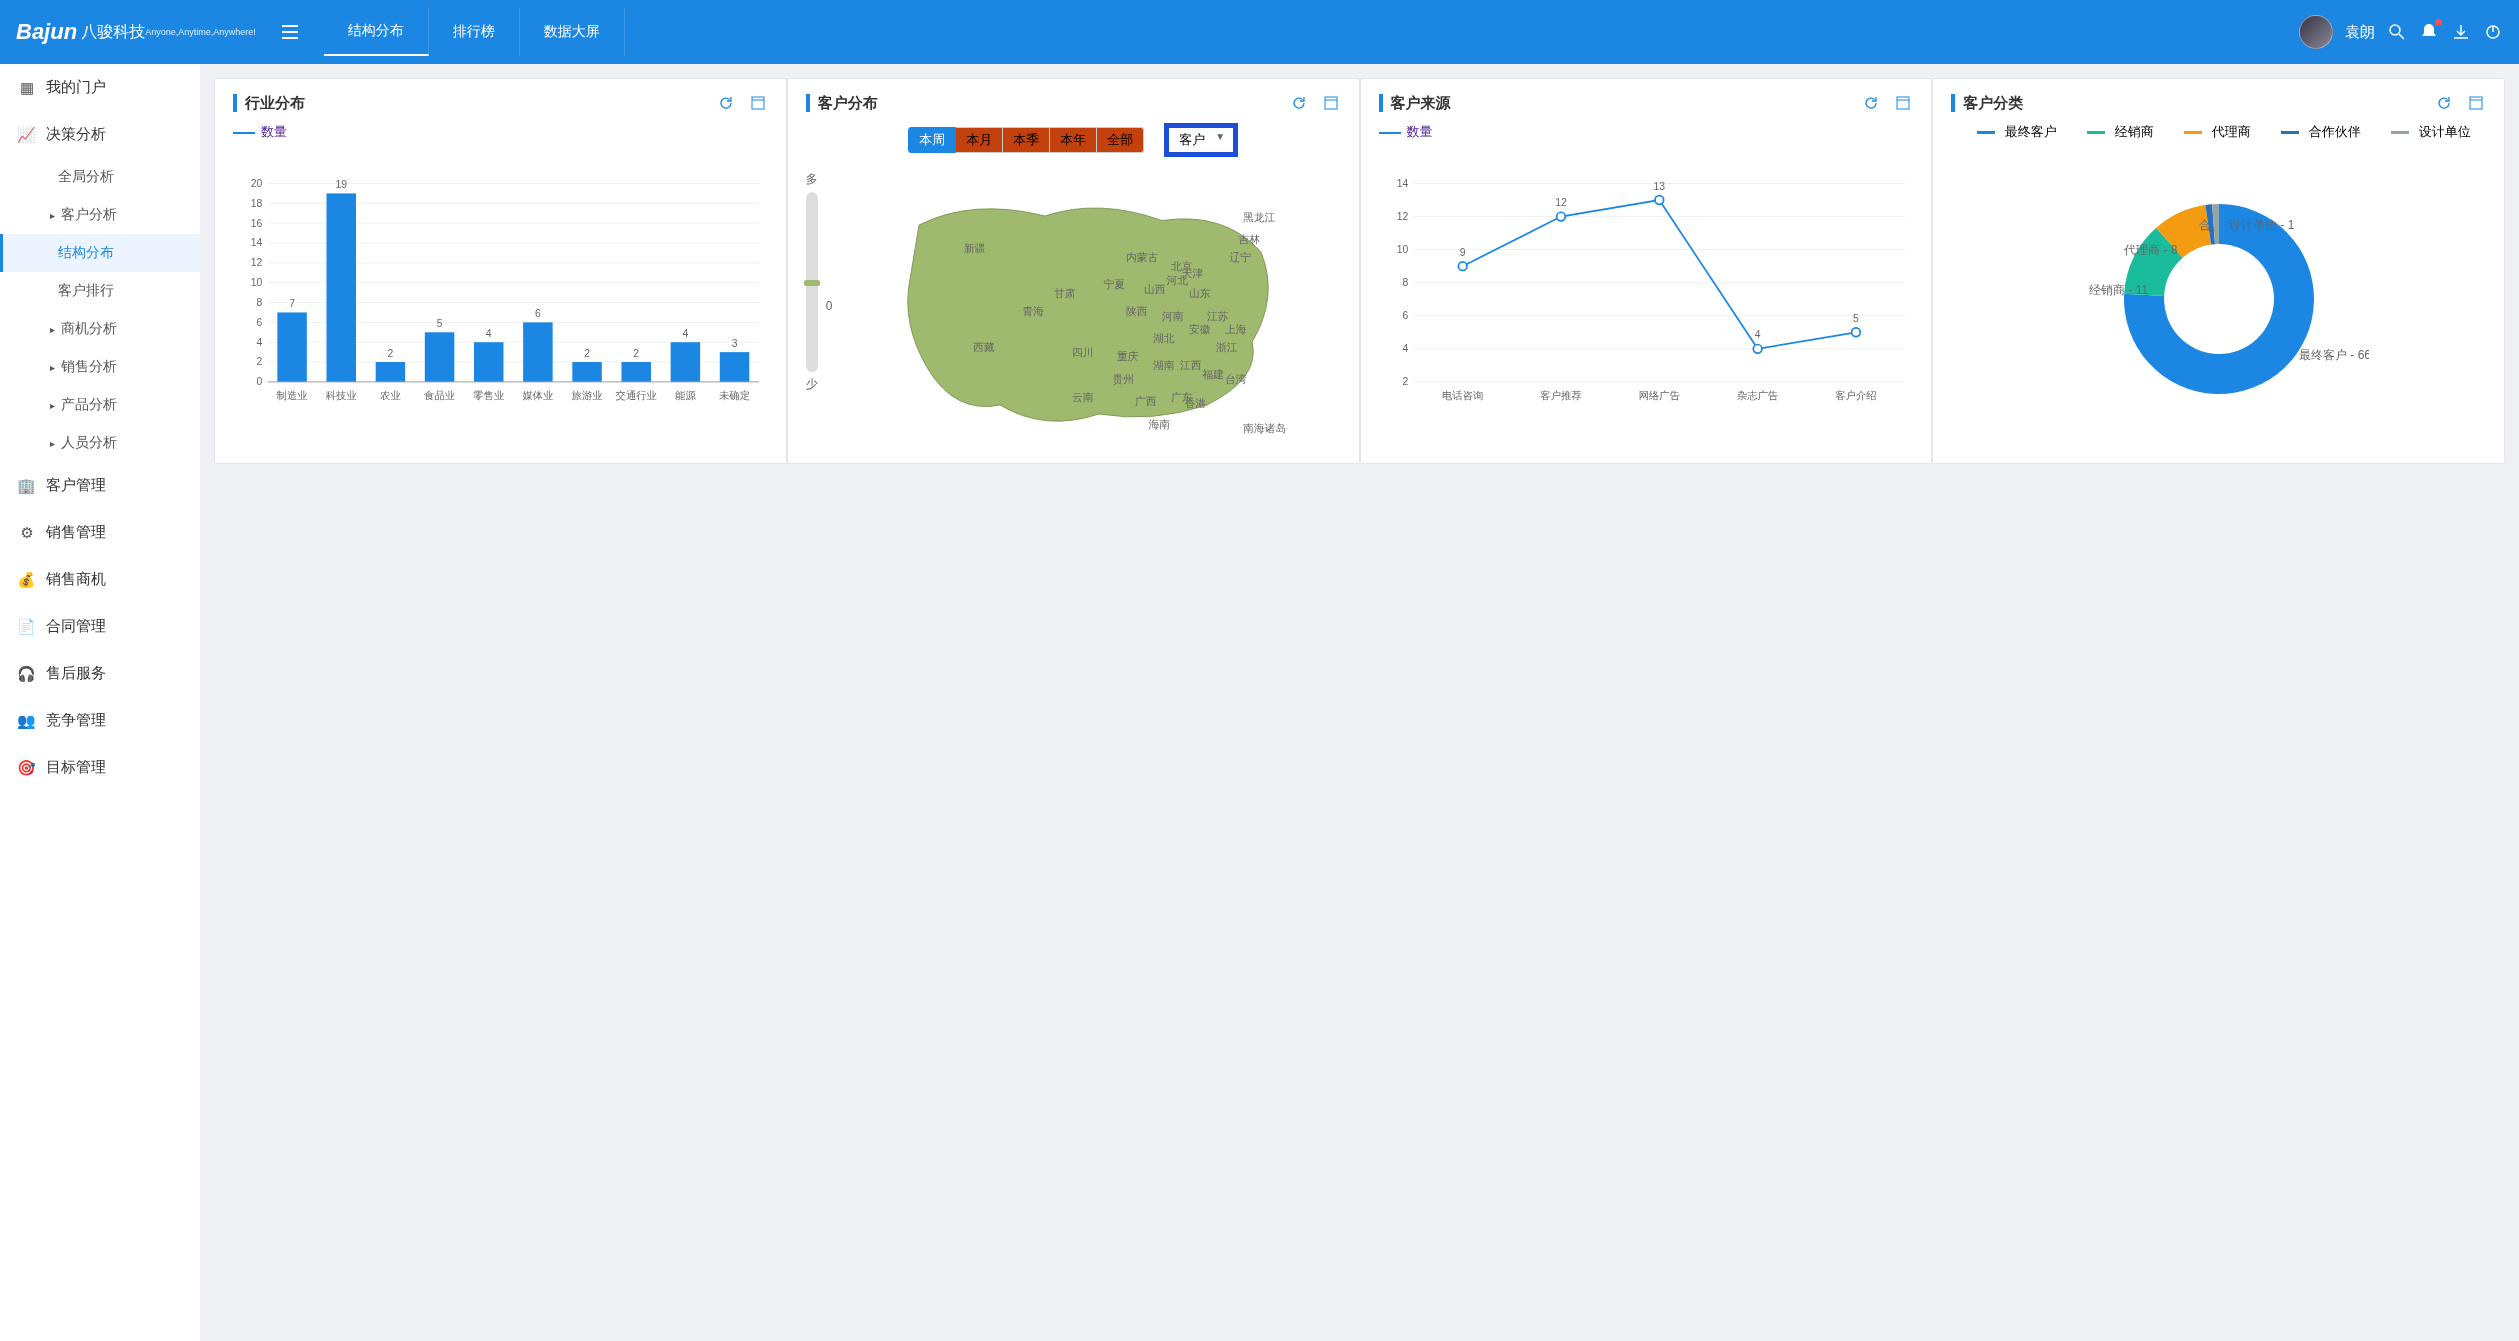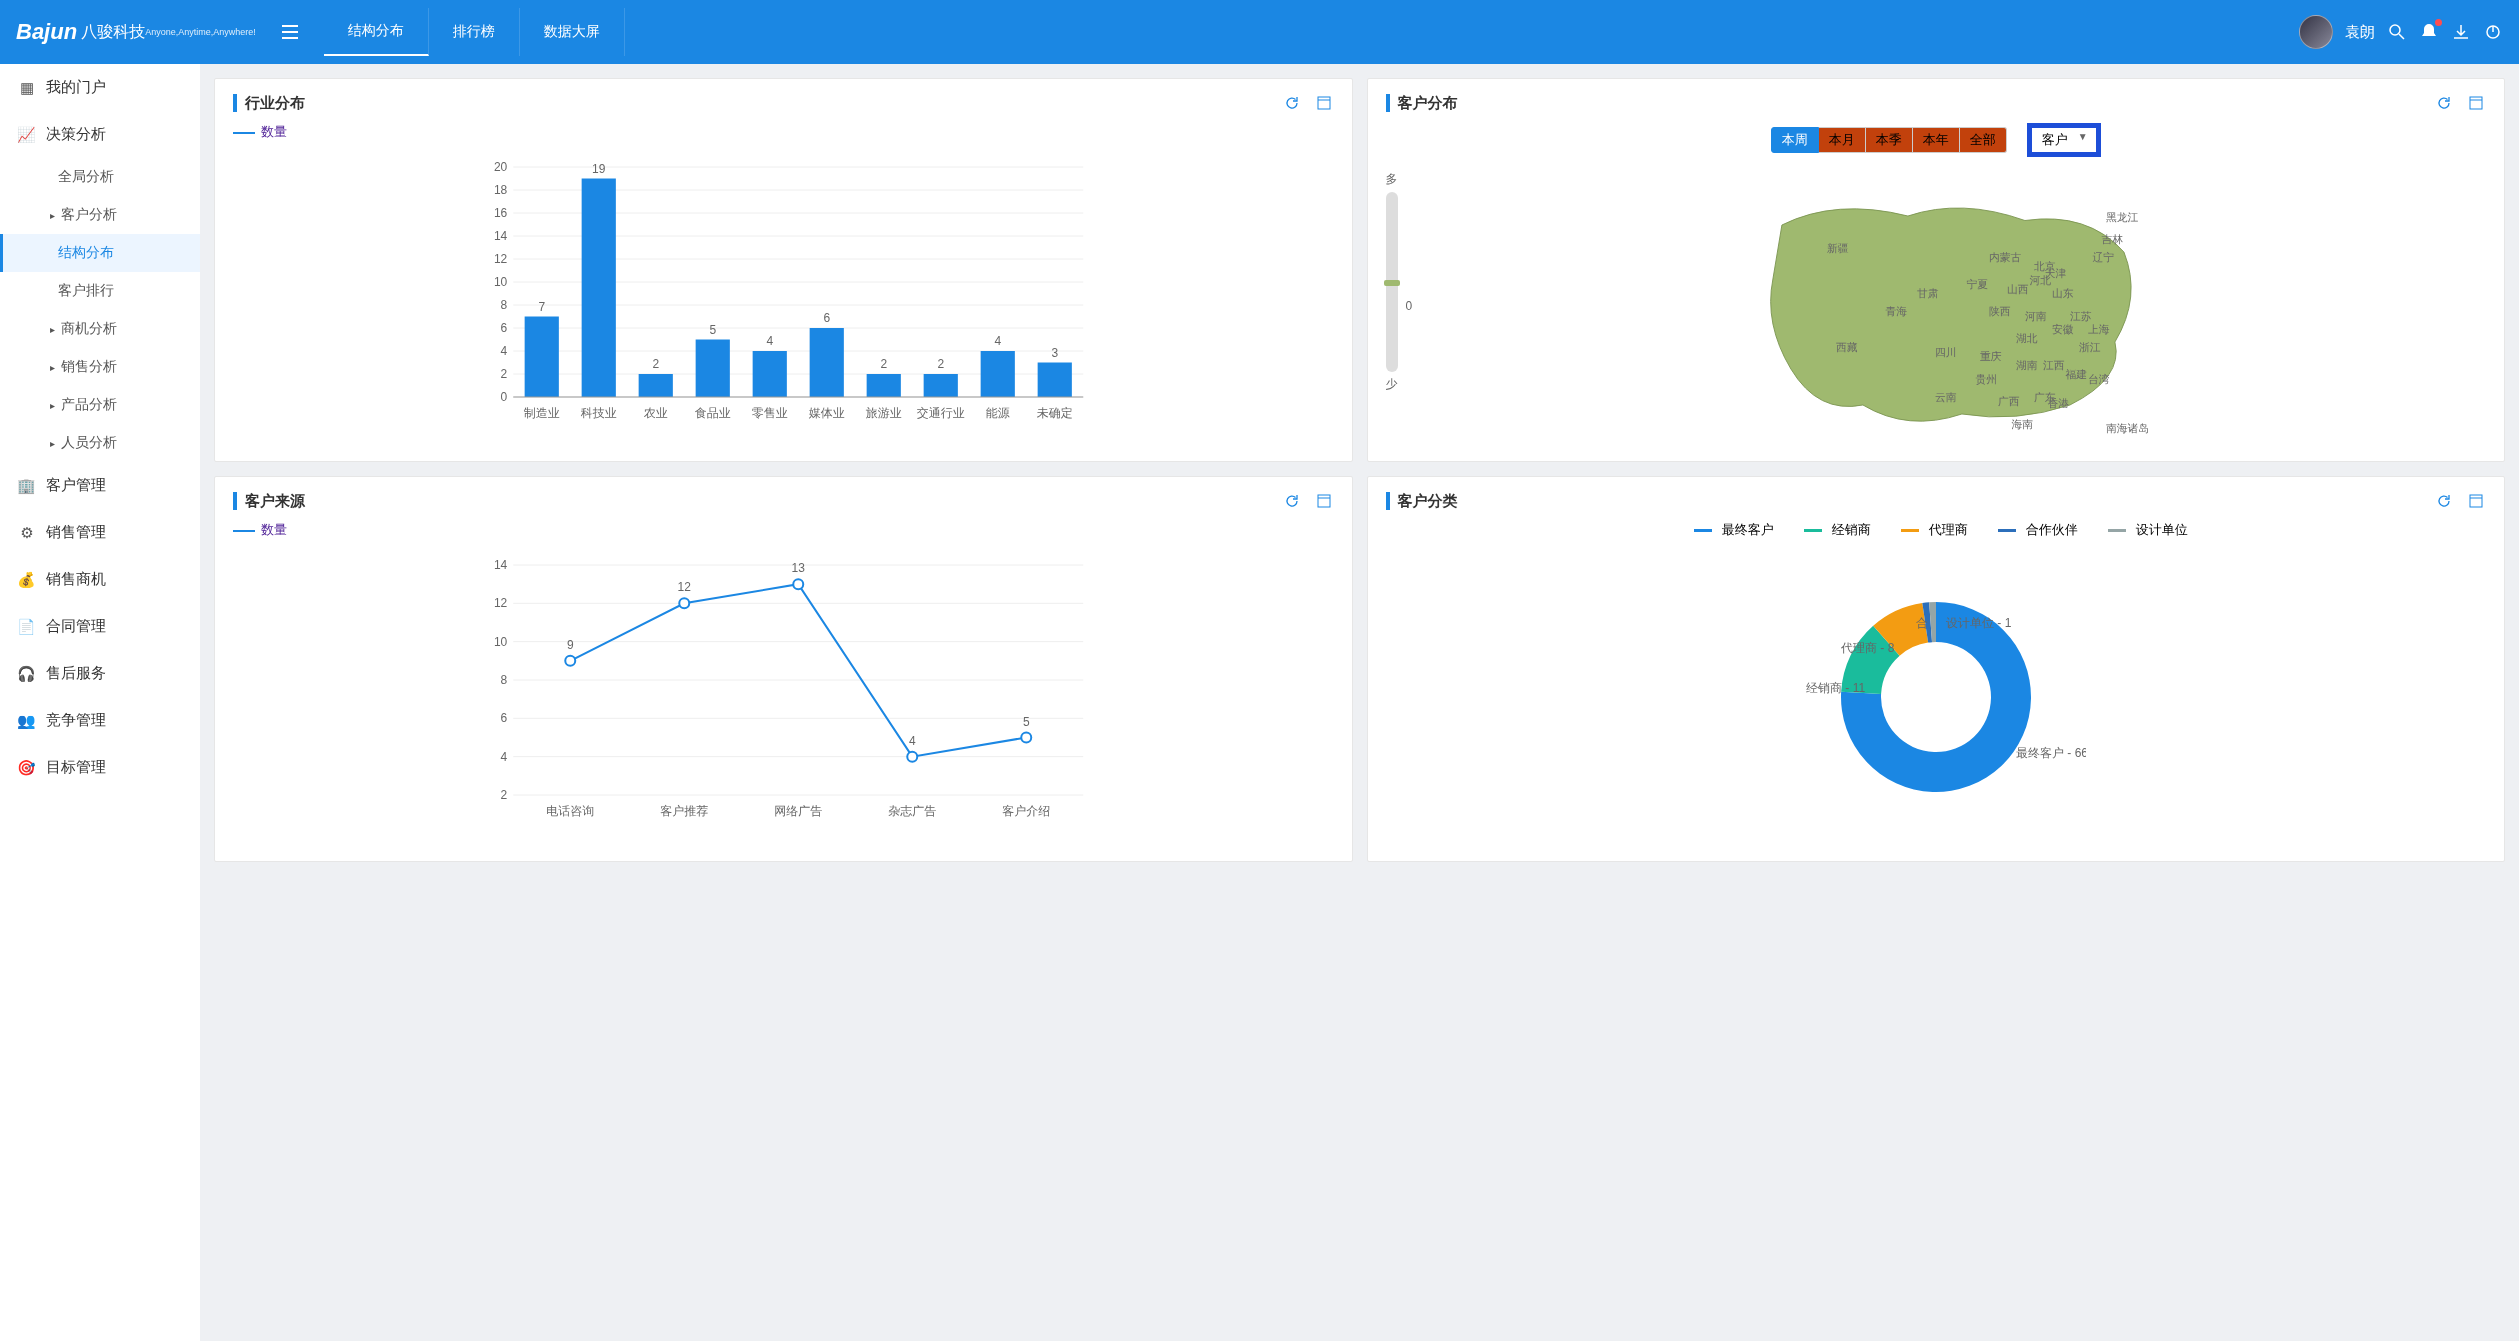--- a/index.html
+++ b/index.html
@@ -19,21 +19,21 @@
 .badge{position:absolute;top:-3px;right:-3px;width:7px;height:7px;border-radius:50%;background:#ff4d4f}
 .layout{display:flex;height:calc(100vh - 48px)}
 .sidebar{width:200px;background:#fff;overflow-y:auto;flex-shrink:0}
 .side-item{display:flex;align-items:center;gap:10px;padding:14px 18px;font-size:15px;color:#333;cursor:pointer}
 .side-item .si-icon{width:18px;height:18px;display:inline-flex;align-items:center;justify-content:center;color:#555}
 .side-sub{padding:10px 18px 10px 50px;font-size:14px;color:#555;cursor:pointer;display:flex;align-items:center;gap:6px}
 .side-sub .caret{font-size:10px;color:#555}
 .side-sub2{padding:10px 26px 10px 58px;font-size:14px;color:#555;cursor:pointer}
 .side-sub2.active{color:#1b87e3}
 .content{flex:1;padding:14px;overflow:auto}
-.grid{display:grid;grid-template-columns:1fr 1fr;gap:14px}
+.grid{display:grid;grid-template-columns:1fr 1fr 1fr 1fr;}
 .card{background:#fff;border:1px solid #e6e6e6;border-radius:2px;padding:14px 18px}
 .card-head{display:flex;align-items:center;margin-bottom:10px}
 .card-bar{width:4px;height:18px;background:#1b87e3;margin-right:8px}
 .card-title{font-size:15px;font-weight:600;color:#333;flex:1}
 .card-icons{display:flex;gap:12px;color:#1b87e3}
 .chart{height:300px;position:relative}
 .map-filters{display:flex;gap:0;margin-bottom:14px;justify-content:center;align-items:center}
 .seg{border:1px solid #ccc;padding:3px 10px;font-size:13px;cursor:pointer;background:#c2410c}
 .seg:first-child{border-radius:3px 0 0 3px}
 .seg.active{background:#1b87e3;color:#fff;border-color:#1b87e3}

